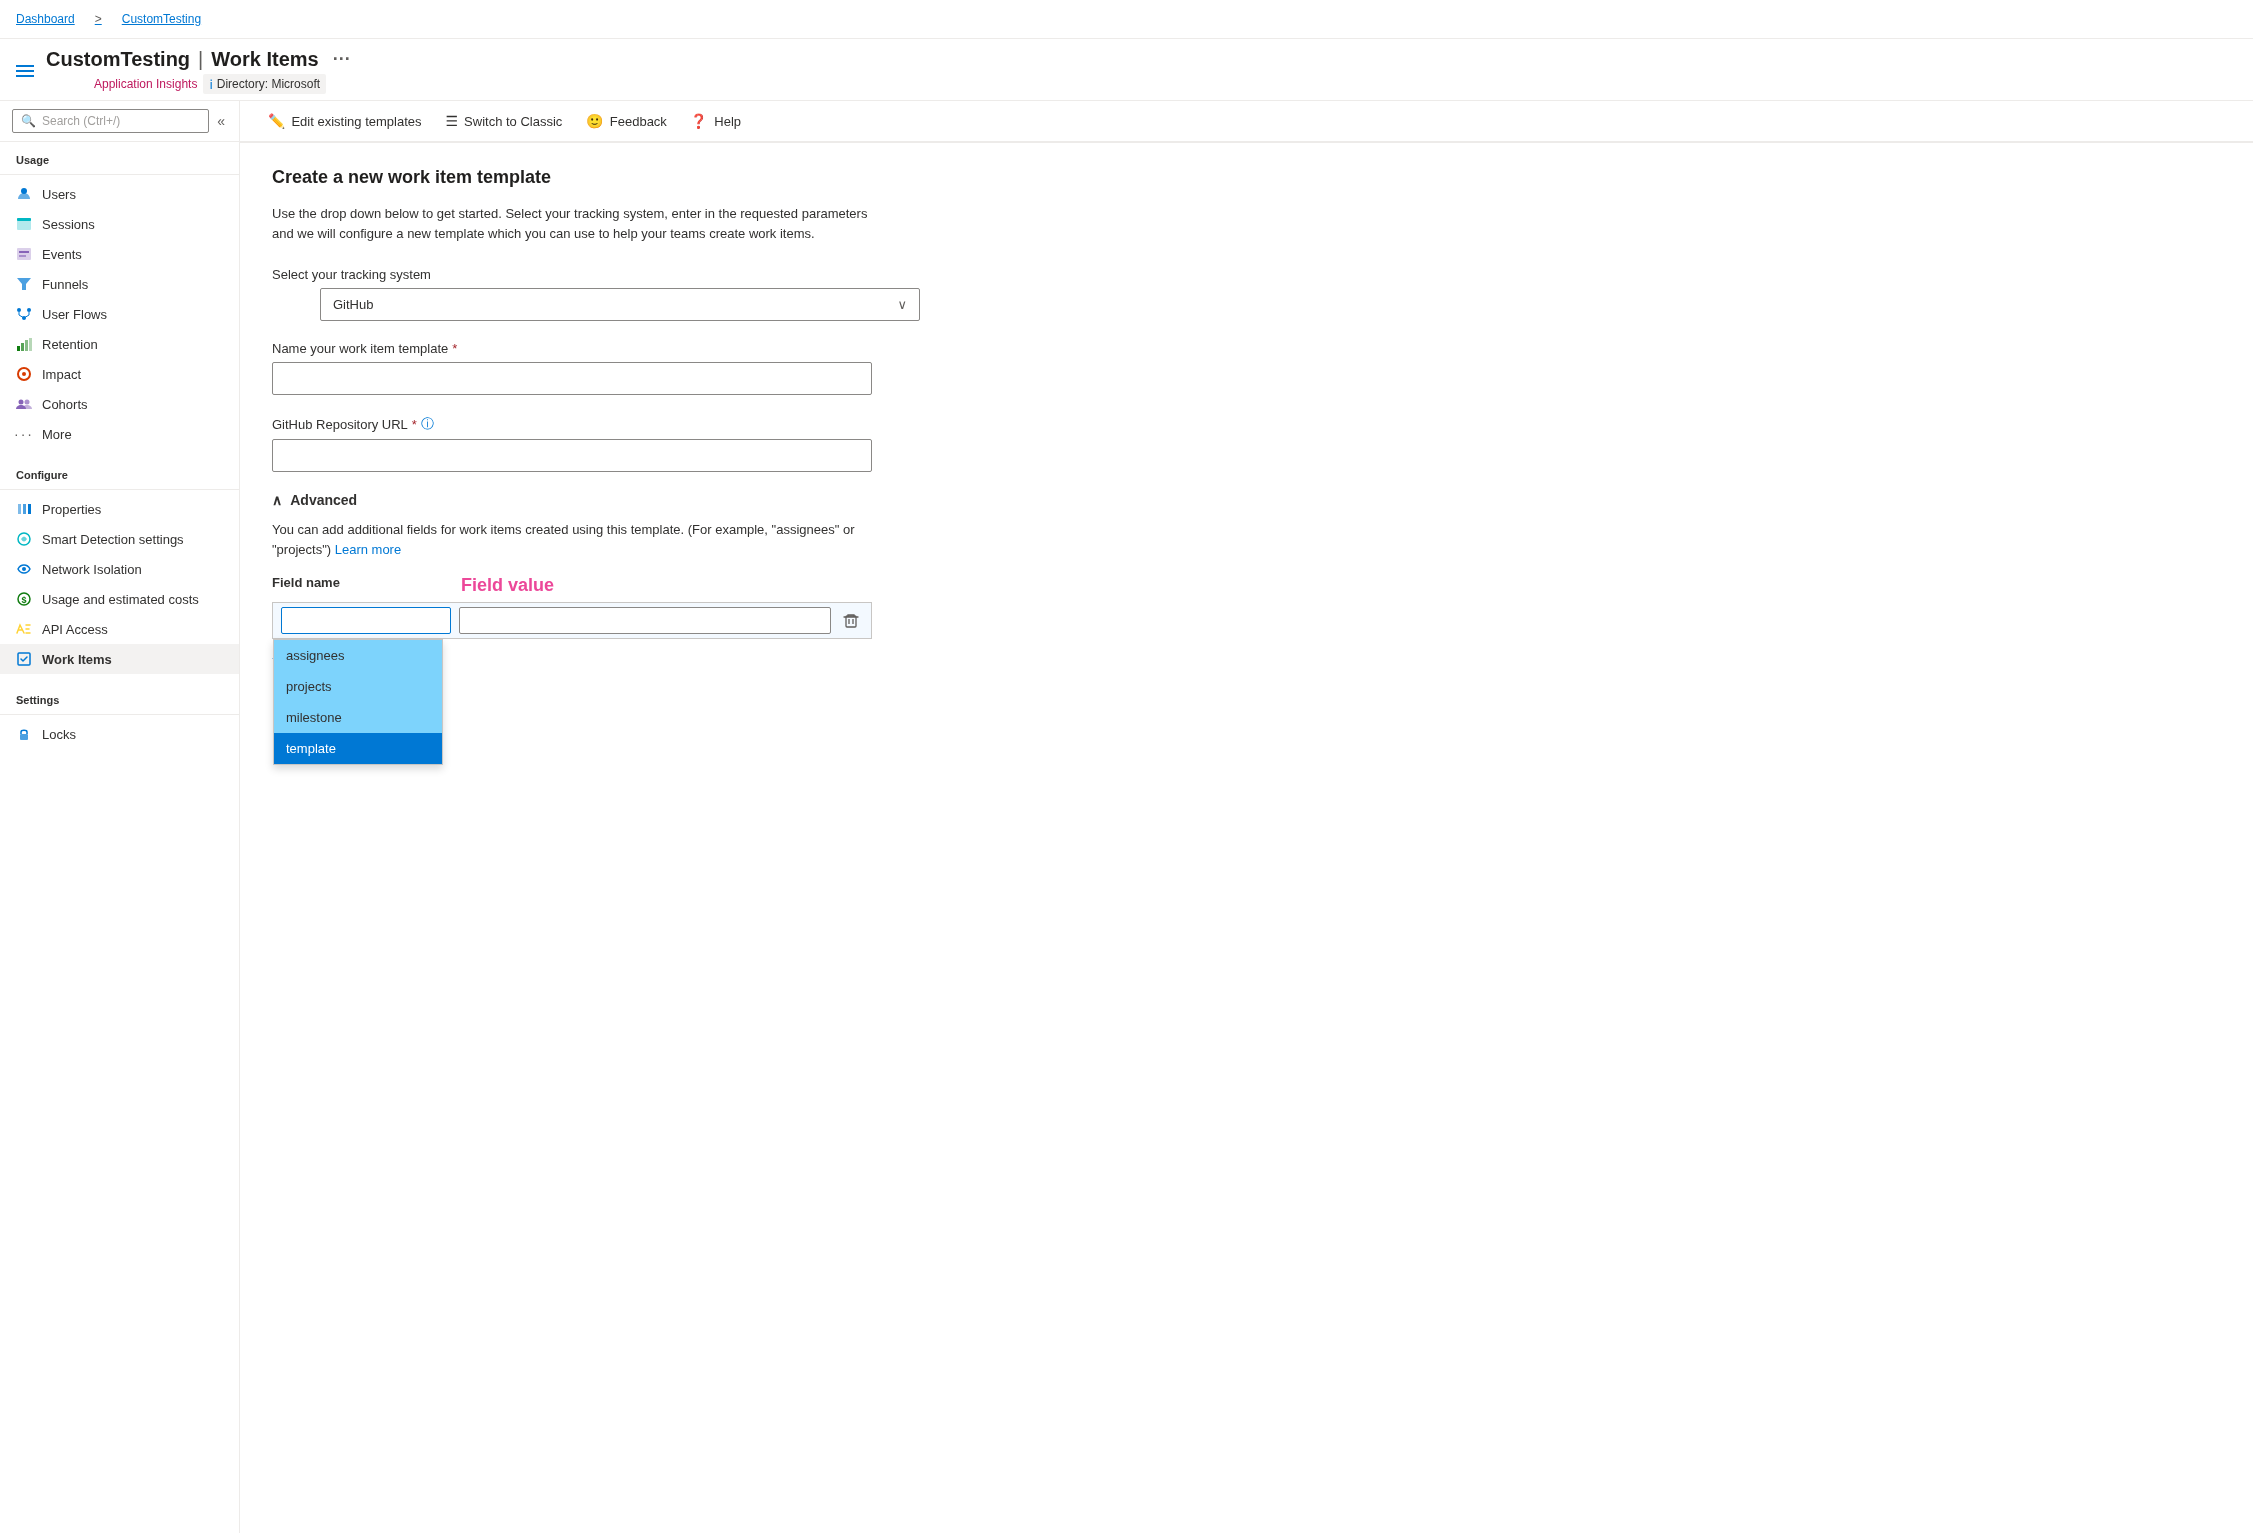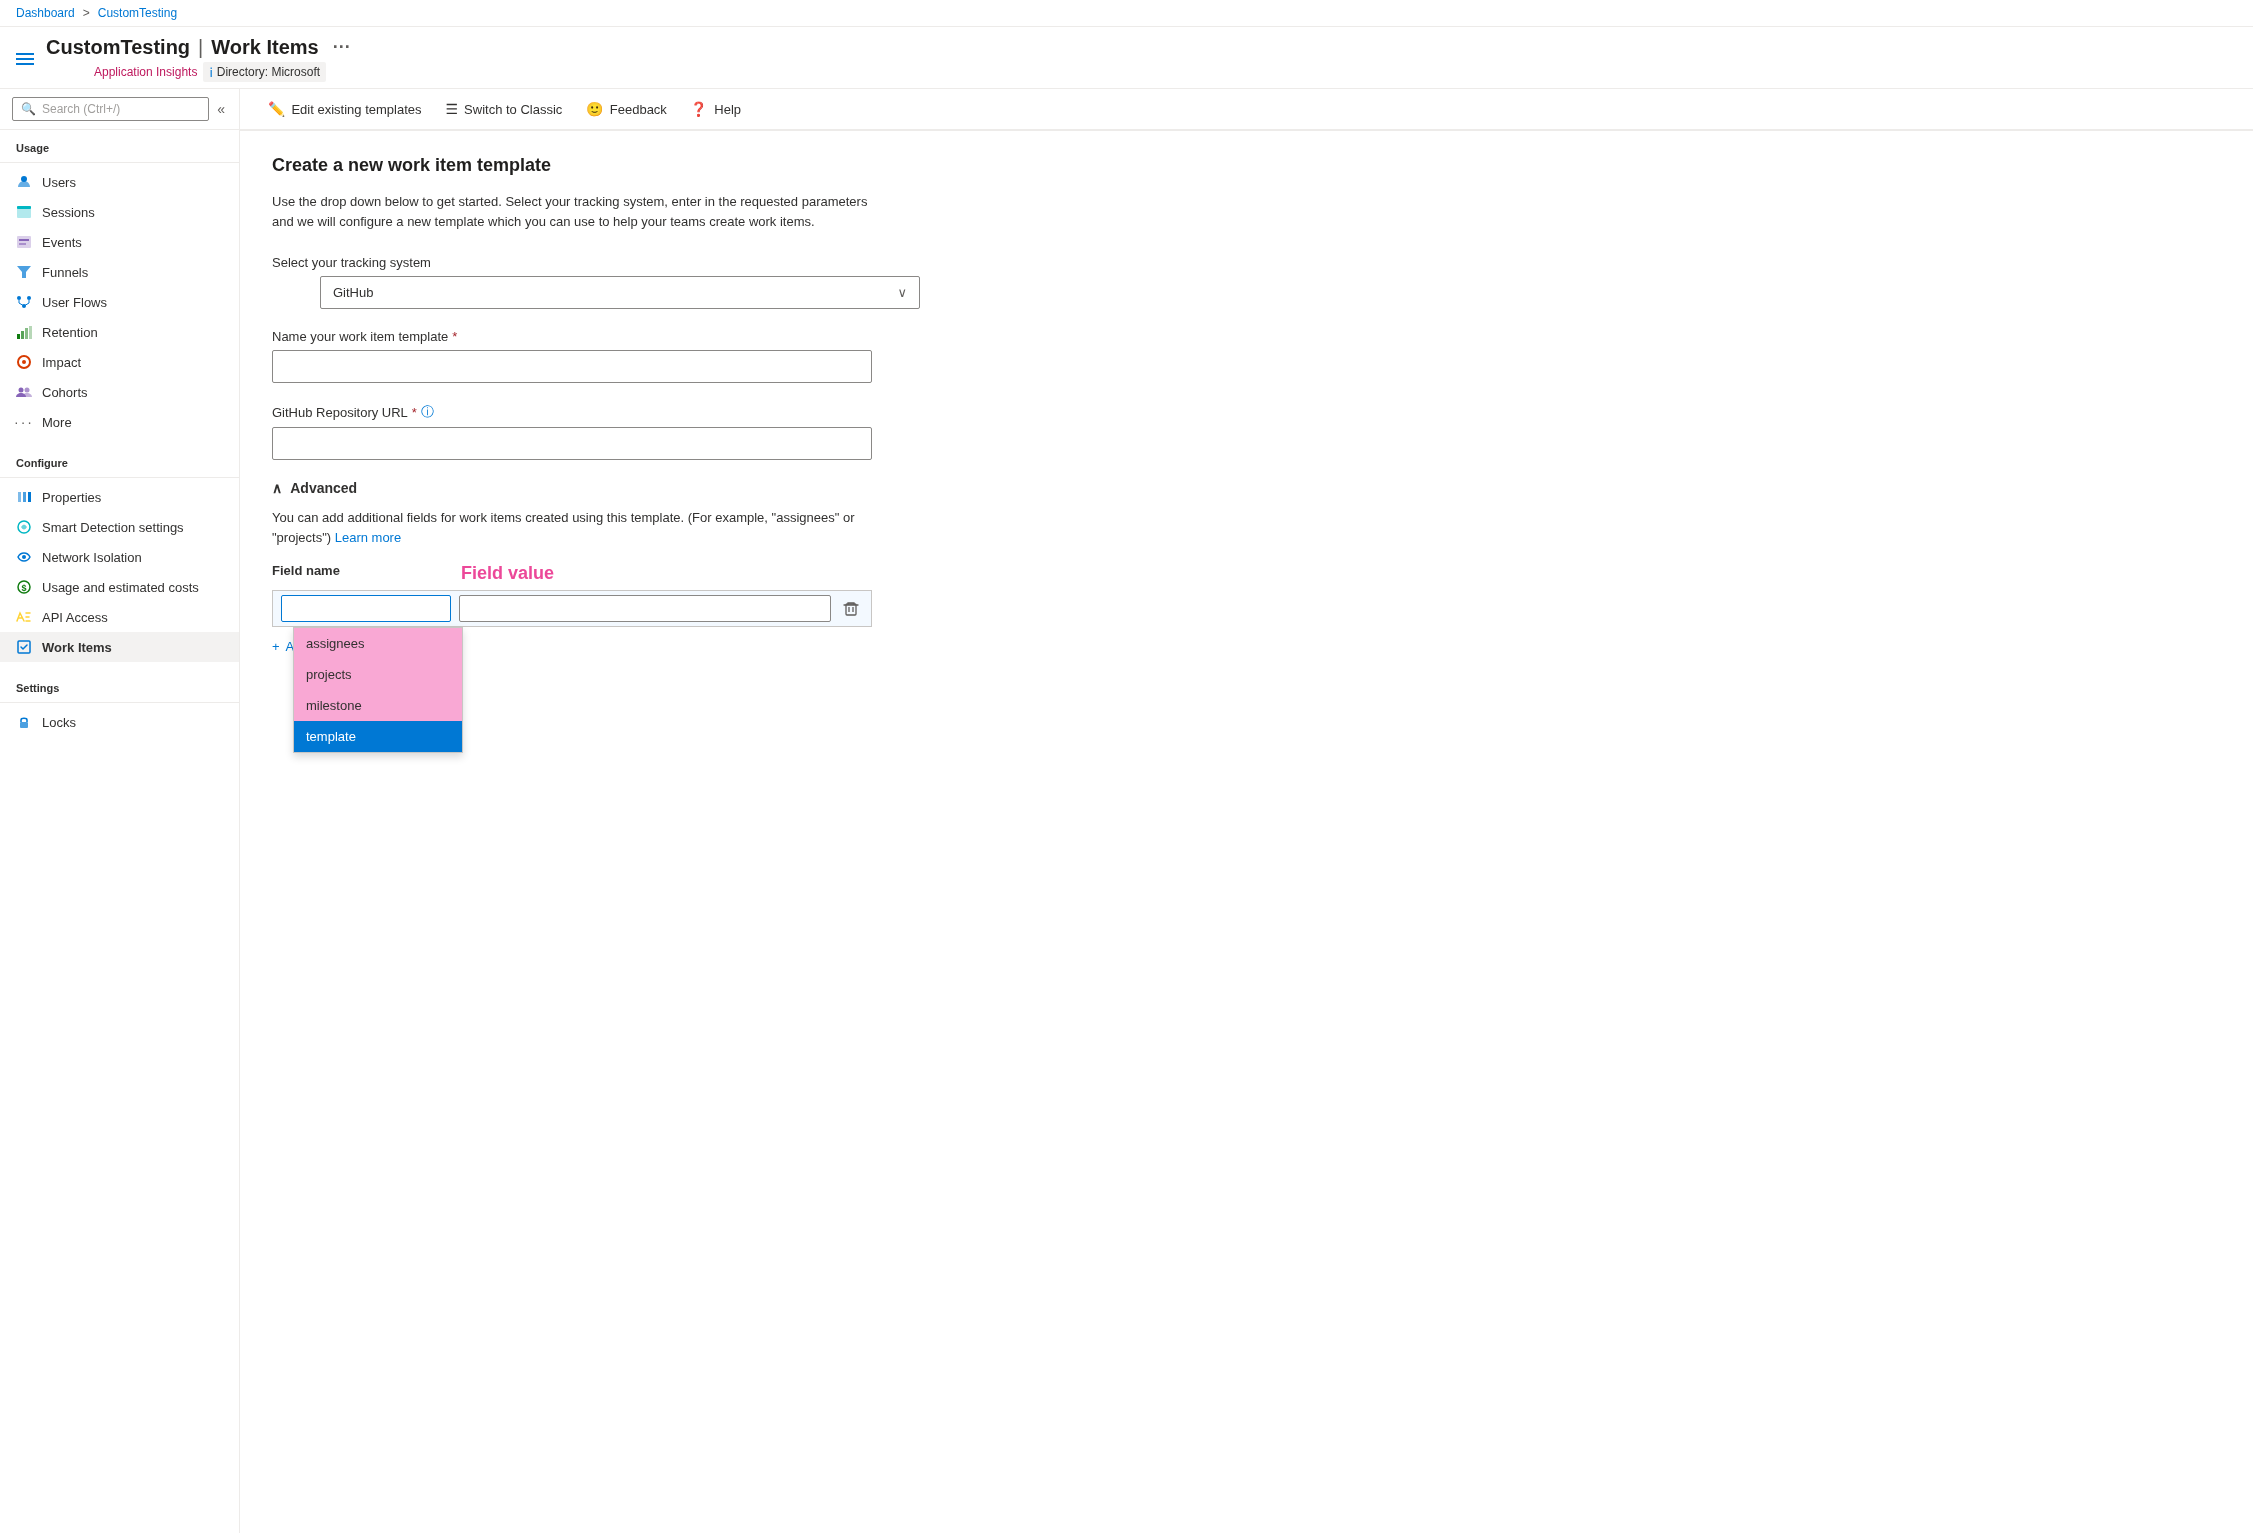--- a/index.html
+++ b/index.html
@@ -1,26 +1,27 @@
 <!DOCTYPE html>
 <html><head>
   <meta charset="utf-8">
   <style>
     * { box-sizing: border-box; margin: 0; padding: 0; }
     body { font-family: 'Segoe UI', Arial, sans-serif; font-size: 13px; color: #323130; background: #fff; display: flex; flex-direction: column; height: 100vh; overflow: hidden; }
 
     
     .breadcrumb-bar {
-      padding: 6px 16px;
+      padding: 12px 16px;
       font-size: 12px;
       color: #0078d4;
       display: flex;
       align-items: center;
-      gap: 8px;
+      gap: 20px;
       border-bottom: 1px solid #edebe9;
+      text-decoration: underline;
     }
     .breadcrumb-bar span { color: #605e5c; }
     .breadcrumb-bar a { color: #0078d4; text-decoration: none; }
 
     
     .page-title-area {
       padding: 8px 16px 6px;
       border-bottom: 1px solid #edebe9;
       display: flex;
       align-items: center;
@@ -235,23 +236,23 @@
     }
     .delete-btn {
       background: none; border: none; cursor: pointer;
       color: #605e5c; font-size: 16px; padding: 2px 4px;
     }
 
     
     .suggestions-dropdown {
       position: absolute;
       top: 100%;
-      left: 20px;
+      left: 0;
       width: 170px;
-      background: #f9a8d4;
+      background: #7dd3fc;
       border: 1px solid #c8c6c4;
       box-shadow: 0 4px 8px rgba(0,0,0,0.15);
       z-index: 100;
       margin-top: 1px;
     }
     .suggestion-item {
       padding: 8px 12px;
       cursor: pointer;
       font-size: 13px;
       color: #323130;

